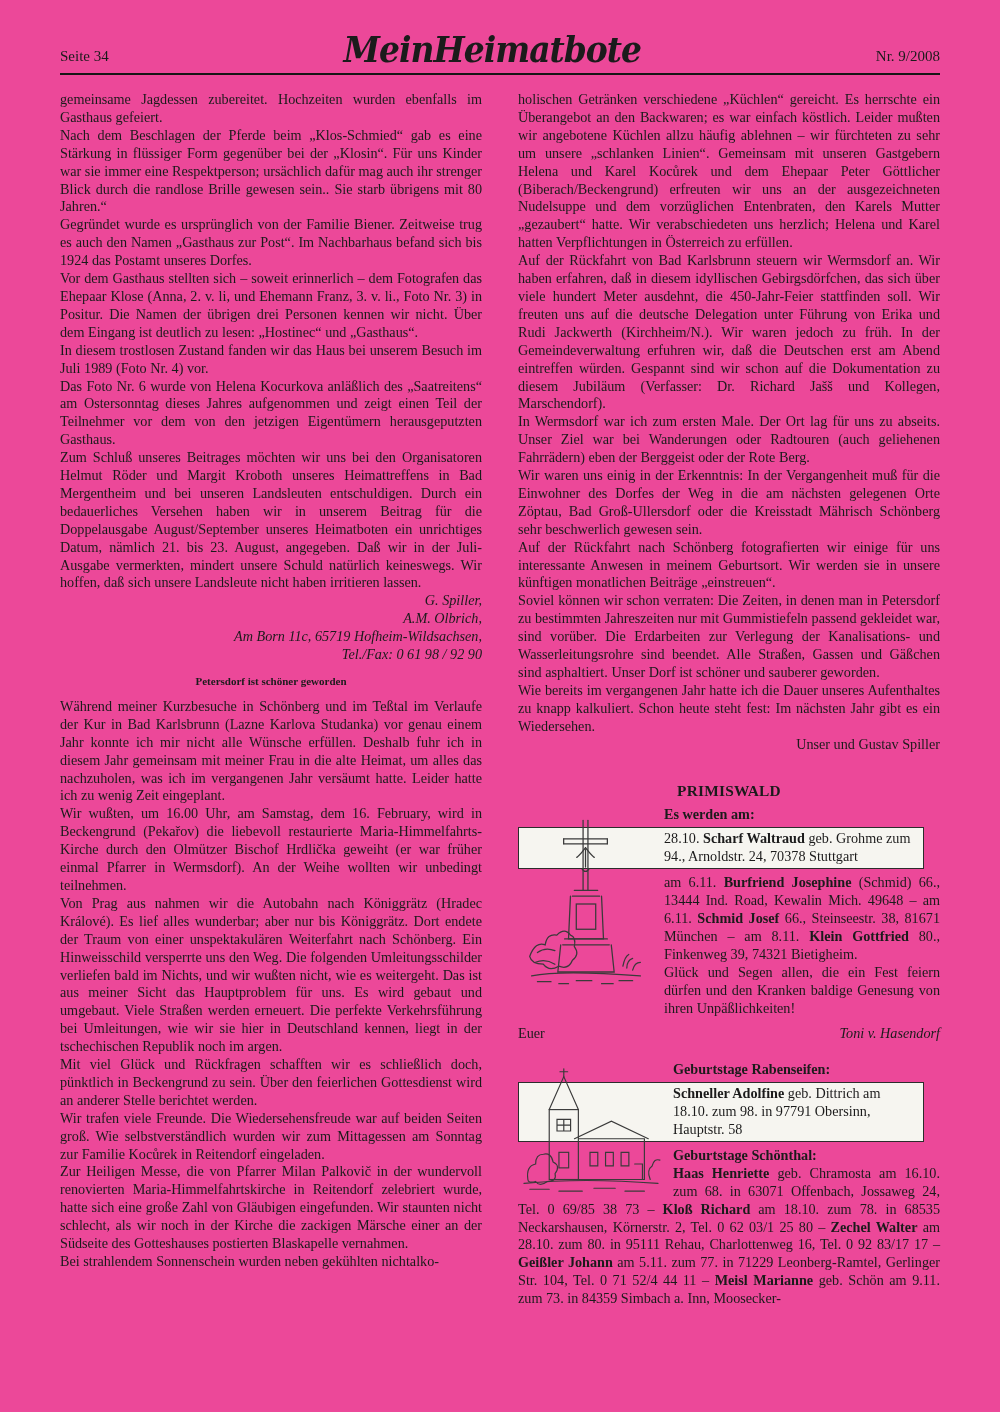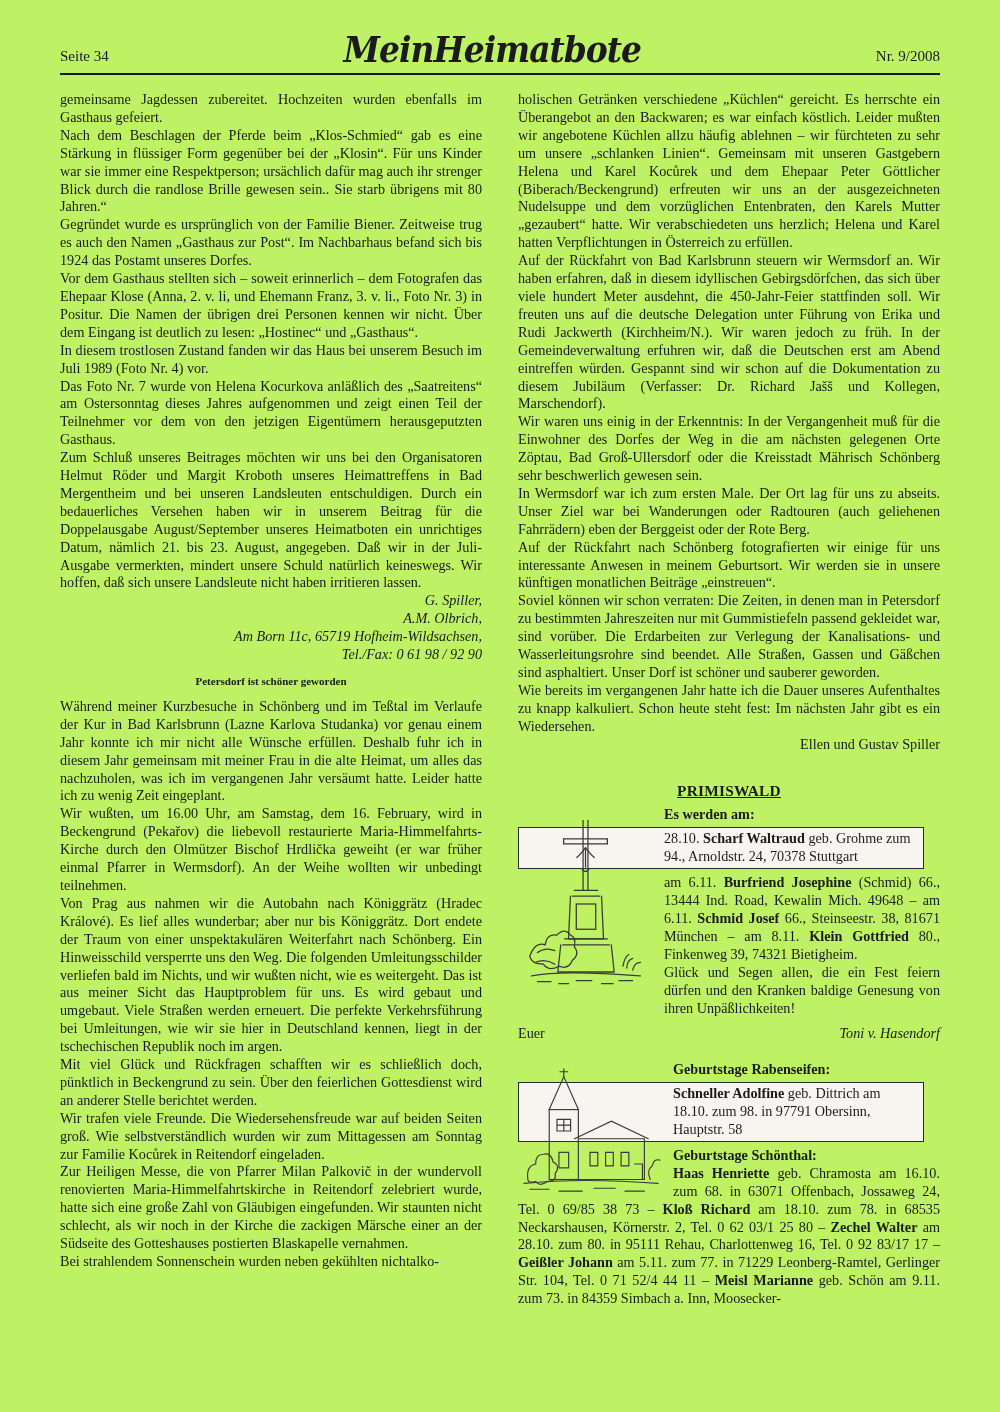--- a/index.html
+++ b/index.html
@@ -1,21 +1,21 @@
 <!DOCTYPE html>
 <html lang="de"><head>
 <meta charset="utf-8">
 <style>
   * { margin:0; padding:0; box-sizing:border-box; }
   html,body { background:#9a9a9a; }
   .page {
     position:relative;
     width:1000px; height:1412px;
     margin:0 auto;
-    background:#bef264;
+    background:#ec4899;
     color:#1b1b1b;
     font-family:"Liberation Serif", serif;
     padding:30px 60px 42px 60px;
     overflow:hidden;
   }
   
   .masthead { display:flex; justify-content:space-between; align-items:baseline; }
   .meta { font-size:15px; }
   .logo {
     font-family:"DejaVu Serif", serif;
@@ -38,21 +38,21 @@
   }
 
   .signoff { text-align:right; margin-top:3px; }
 
   
   .sect { margin-top:0; }
   .sect-gap-lg { margin-top:28px; }
   .sect-gap-md { margin-top:18px; }
   h3.sect-title {
     text-align:center; font-weight:bold; font-size:15.4px;
-    letter-spacing:0.2px; margin:0 0 7px 0;text-decoration:underline;
+    letter-spacing:0.2px; margin:0 0 7px 0;
   }
   .float-img { float:left; margin:2px 10px 2px 0; }
   .bold-line { font-weight:bold; text-align:left; margin:1px 0 3px 0; }
   .birthday-box {
     border:1.5px solid #2c2c2c;
     background:#f6f5f0;
     padding:2px 6px;
     margin:3px 16px 5px 0;
     text-align:left;
   }
@@ -74,21 +74,21 @@
   <div class="rule"></div>
 
   <div class="columns">
 
     <div class="col">
       <p>gemeinsame Jagdessen zubereitet. Hochzeiten wurden ebenfalls im Gasthaus gefeiert.</p>
       <p>Nach dem Beschlagen der Pferde beim „Klos-Schmied“ gab es eine Stärkung in flüssiger Form gegenüber bei der „Klosin“. Für uns Kinder war sie immer eine Respektperson; ursächlich dafür mag auch ihr strenger Blick durch die randlose Brille gewesen sein.. Sie starb übrigens mit 80 Jahren.“</p>
       <p>Gegründet wurde es ursprünglich von der Familie Biener. Zeitweise trug es auch den Namen „Gasthaus zur Post“. Im Nachbarhaus befand sich bis 1924 das Postamt unseres Dorfes.</p>
       <p>Vor dem Gasthaus stellten sich – soweit erinnerlich – dem Fotografen das Ehepaar Klose (Anna, 2. v. li, und Ehemann Franz, 3. v. li., Foto Nr. 3) in Positur. Die Namen der übrigen drei Personen kennen wir nicht. Über dem Eingang ist deutlich zu lesen: „Hostinec“ und „Gasthaus“.</p>
       <p>In diesem trostlosen Zustand fanden wir das Haus bei unserem Besuch im Juli 1989 (Foto Nr. 4) vor.</p>
-      <p>Das Foto Nr. 7 wurde von Helena Kocurkova anläßlich des „Saatreitens“ am Ostersonntag dieses Jahres aufgenommen und zeigt einen Teil der Teilnehmer vor dem von den jetzigen Eigentümern herausgeputzten Gasthaus.</p>
+      <p>Das Foto Nr. 6 wurde von Helena Kocurkova anläßlich des „Saatreitens“ am Ostersonntag dieses Jahres aufgenommen und zeigt einen Teil der Teilnehmer vor dem von den jetzigen Eigentümern herausgeputzten Gasthaus.</p>
       <p>Zum Schluß unseres Beitrages möchten wir uns bei den Organisatoren Helmut Röder und Margit Kroboth unseres Heimattreffens in Bad Mergentheim und bei unseren Landsleuten entschuldigen. Durch ein bedauerliches Versehen haben wir in unserem Beitrag für die Doppelausgabe August/September unseres Heimatboten ein unrichtiges Datum, nämlich 21. bis 23. August, angegeben. Daß wir in der Juli-Ausgabe vermerkten, mindert unsere Schuld natürlich keineswegs. Wir hoffen, daß sich unsere Landsleute nicht haben irritieren lassen.</p>
 
       <div class="signature">
         <p>G. Spiller,</p>
         <p>A.M. Olbrich,</p>
         <p>Am Born 11c, 65719 Hofheim-Wildsachsen,</p>
         <p>Tel./Fax: 0 61 98 / 92 90</p>
       </div>
 
       <h2 class="article-heading">Petersdorf ist schöner geworden</h2>
@@ -98,27 +98,27 @@
       <p>Von Prag aus nahmen wir die Autobahn nach Königgrätz (Hradec Králové). Es lief alles wunderbar; aber nur bis Königgrätz. Dort endete der Traum von einer unspektakulären Weiterfahrt nach Schönberg. Ein Hinweisschild versperrte uns den Weg. Die folgenden Umleitungsschilder verliefen bald im Nichts, und wir wußten nicht, wie es weitergeht. Das ist aus meiner Sicht das Hauptproblem für uns. Es wird gebaut und umgebaut. Viele Straßen werden erneuert. Die perfekte Verkehrsführung bei Umleitungen, wie wir sie hier in Deutschland kennen, liegt in der tschechischen Republik noch im argen.</p>
       <p>Mit viel Glück und Rückfragen schafften wir es schließlich doch, pünktlich in Beckengrund zu sein. Über den feierlichen Gottesdienst wird an anderer Stelle berichtet werden.</p>
       <p>Wir trafen viele Freunde. Die Wiedersehensfreude war auf beiden Seiten groß. Wie selbstverständlich wurden wir zum Mittagessen am Sonntag zur Familie Kocůrek in Reitendorf eingeladen.</p>
       <p>Zur Heiligen Messe, die von Pfarrer Milan Palkovič in der wundervoll renovierten Maria-Himmelfahrtskirche in Reitendorf zelebriert wurde, hatte sich eine große Zahl von Gläubigen eingefunden. Wir staunten nicht schlecht, als wir noch in der Kirche die zackigen Märsche einer an der Südseite des Gotteshauses postierten Blaskapelle vernahmen.</p>
       <p>Bei strahlendem Sonnenschein wurden neben gekühlten nichtalko-</p>
     </div>
 
     <div class="col">
       <p>holischen Getränken verschiedene „Küchlen“ gereicht. Es herrschte ein Überangebot an den Backwaren; es war einfach köstlich. Leider mußten wir angebotene Küchlen allzu häufig ablehnen – wir fürchteten zu sehr um unsere „schlanken Linien“. Gemeinsam mit unseren Gastgebern Helena und Karel Kocůrek und dem Ehepaar Peter Göttlicher (Biberach/Beckengrund) erfreuten wir uns an der ausgezeichneten Nudelsuppe und dem vorzüglichen Entenbraten, den Karels Mutter „gezaubert“ hatte. Wir verabschiedeten uns herzlich; Helena und Karel hatten Verpflichtungen in Österreich zu erfüllen.</p>
       <p>Auf der Rückfahrt von Bad Karlsbrunn steuern wir Wermsdorf an. Wir haben erfahren, daß in diesem idyllischen Gebirgsdörfchen, das sich über viele hundert Meter ausdehnt, die 450-Jahr-Feier stattfinden soll. Wir freuten uns auf die deutsche Delegation unter Führung von Erika und Rudi Jackwerth (Kirchheim/N.). Wir waren jedoch zu früh. In der Gemeindeverwaltung erfuhren wir, daß die Deutschen erst am Abend eintreffen würden. Gespannt sind wir schon auf die Dokumentation zu diesem Jubiläum (Verfasser: Dr. Richard Jašš und Kollegen, Marschendorf).</p>
+      <p>In Wermsdorf war ich zum ersten Male. Der Ort lag für uns zu abseits. Unser Ziel war bei Wanderungen oder Radtouren (auch geliehenen Fahrrädern) eben der Berggeist oder der Rote Berg.</p>
       <p>Wir waren uns einig in der Erkenntnis: In der Vergangenheit muß für die Einwohner des Dorfes der Weg in die am nächsten gelegenen Orte Zöptau, Bad Groß-Ullersdorf oder die Kreisstadt Mährisch Schönberg sehr beschwerlich gewesen sein.</p>
-      <p>In Wermsdorf war ich zum ersten Male. Der Ort lag für uns zu abseits. Unser Ziel war bei Wanderungen oder Radtouren (auch geliehenen Fahrrädern) eben der Berggeist oder der Rote Berg.</p>
       <p>Auf der Rückfahrt nach Schönberg fotografierten wir einige für uns interessante Anwesen in meinem Geburtsort. Wir werden sie in unsere künftigen monatlichen Beiträge „einstreuen“.</p>
       <p>Soviel können wir schon verraten: Die Zeiten, in denen man in Petersdorf zu bestimmten Jahreszeiten nur mit Gummistiefeln passend gekleidet war, sind vorüber.  Die Erdarbeiten zur Verlegung der Kanalisations- und Wasserleitungsrohre sind beendet. Alle Straßen, Gassen und Gäßchen sind asphaltiert. Unser Dorf ist schöner und sauberer geworden.</p>
       <p>Wie bereits im vergangenen Jahr hatte ich die Dauer unseres Aufenthaltes zu knapp kalkuliert. Schon heute steht fest: Im nächsten Jahr gibt es ein Wiedersehen.</p>
 
-      <p class="signoff">Ellen und Gustav Spiller</p>
+      <p class="signoff">Unser und Gustav Spiller</p>
 
       <section class="sect sect-gap-lg">
         <h3 class="sect-title">PRIMISWALD</h3>
 
         <div class="float-img">
           <svg viewBox="0 0 140 192" width="136" height="192" aria-hidden="true">
             <g stroke="#3a3a3a" fill="none" stroke-width="1.3" stroke-linecap="round">
               <line x1="67" y1="10" x2="67" y2="82"></line>
               <line x1="72" y1="10" x2="72" y2="82"></line>
               <line x1="47" y1="29" x2="92" y2="29"></line>

